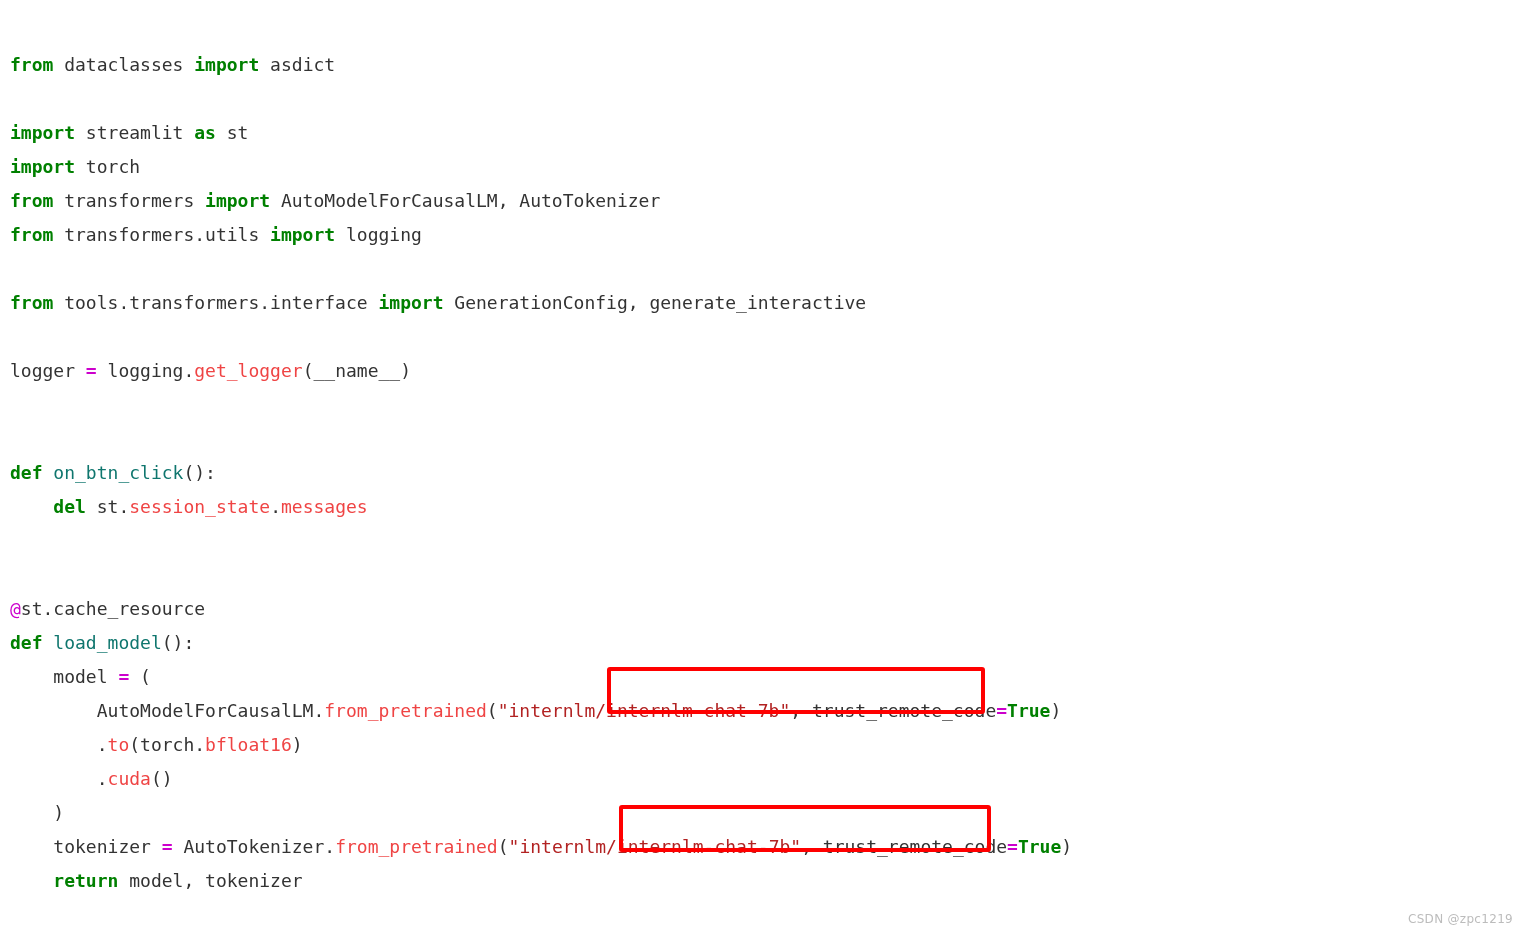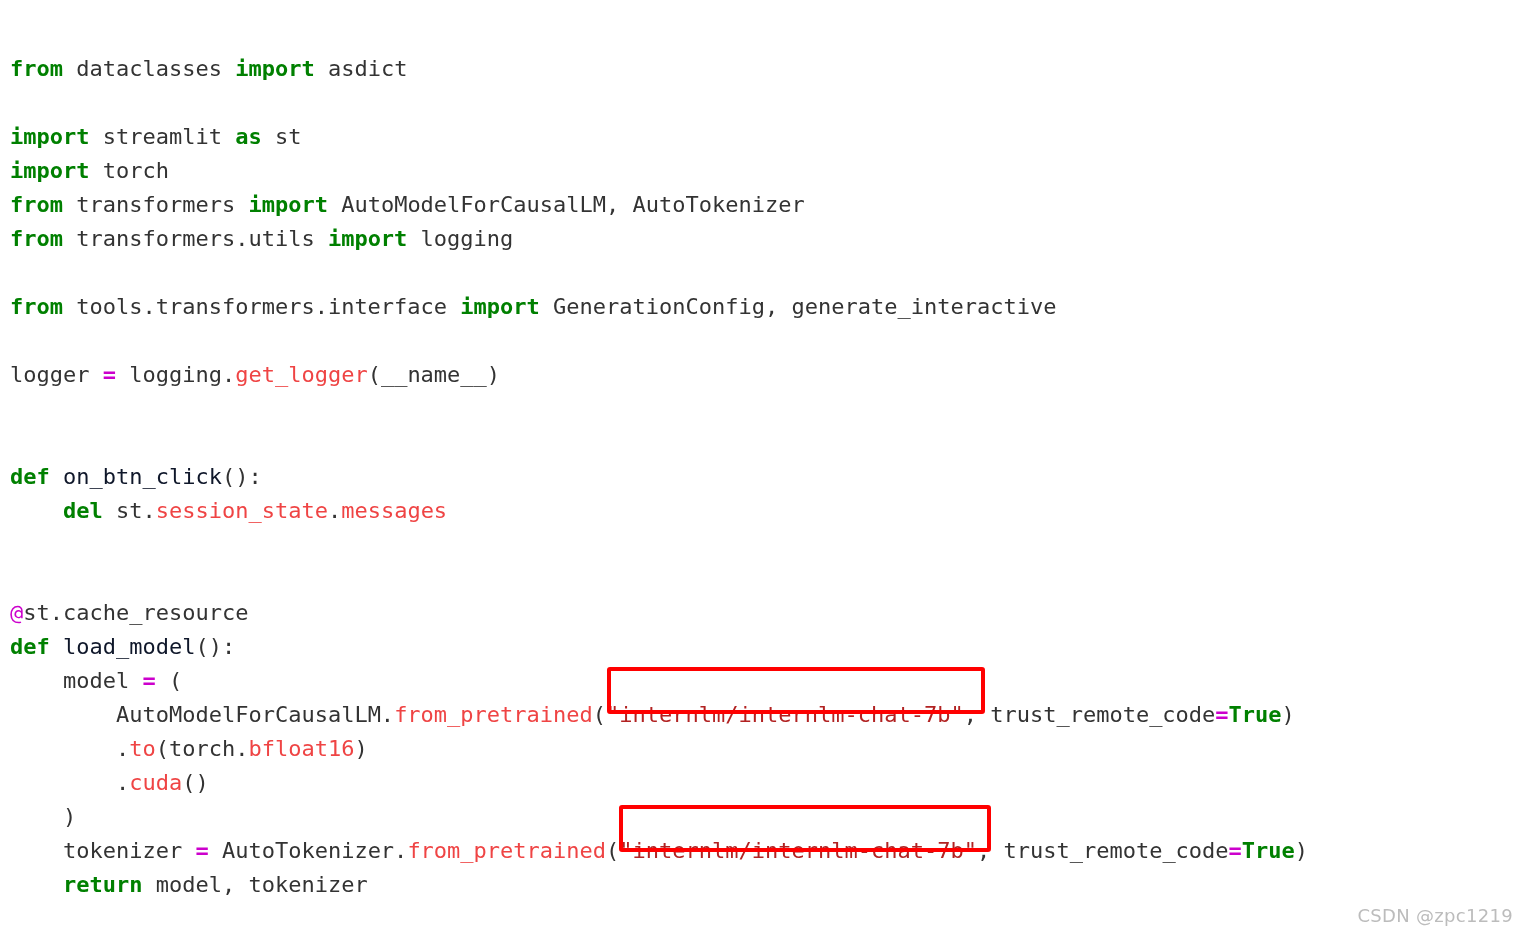--- a/index.html
+++ b/index.html
@@ -22,37 +22,37 @@
     top: 0;
     width: 1527px;
     height: 934px;
     background: #ffffff;
   }
 
   .code-block {
     position: absolute;
     left: 10px;
     top: 30px;
-    font-size: 22px;
+    font-size: 18px;
     line-height: 34px;
     letter-spacing: 0px;
     white-space: pre;
     color: #333333;
   }
 
   .ln {
     display: block;
     height: 34px;
     white-space: pre;
   }
 
   
   .tok-kw       { color: #008000; font-weight: bold; }   
   .tok-plain    { color: #333333; }
-  .tok-name     { color: #0f172a; }                      
+  .tok-name     { color: #0f766e; }                      
   .tok-attr     { color: #ef4444; }                      
   .tok-op       { color: #cc00cc; font-weight: bold; }   
   .tok-deco     { color: #cc00cc; }                      
   .tok-str      { color: #b22222; }
 
   
   .hl-box {
     position: absolute;
     border: 4px solid #ff0000;
     border-radius: 3px;
@@ -62,21 +62,21 @@
   }
   #hl-box-1 { left: 607px;  top: 667px; width: 378px; height: 47px; }
   #hl-box-2 { left: 619px;  top: 805px; width: 372px; height: 47px; }
 
   
   .watermark {
     position: absolute;
     right: 14px;
     bottom: 8px;
     font-family: "DejaVu Sans", "Liberation Sans", sans-serif;
-    font-size: 18px;
+    font-size: 12px;
     color: #bcbcbc;
     letter-spacing: 0.3px;
     white-space: pre;
   }
 </style>
 </head>
 <body>
 
 <div id="code-surface">
 

